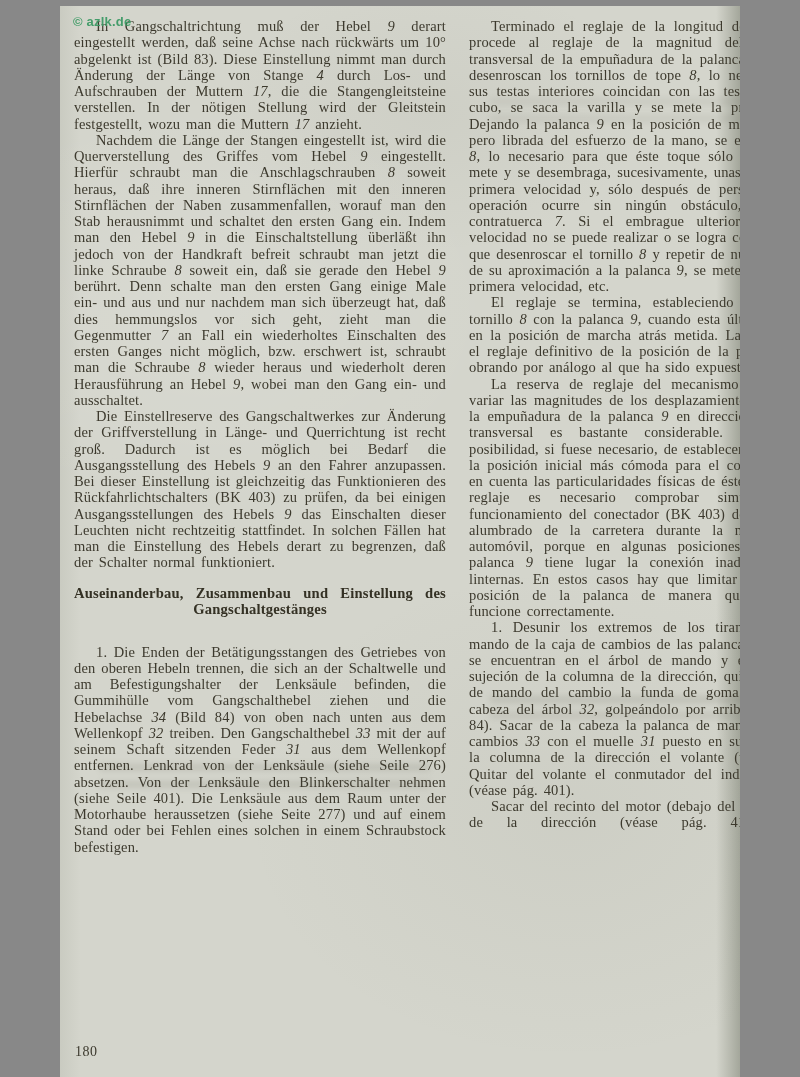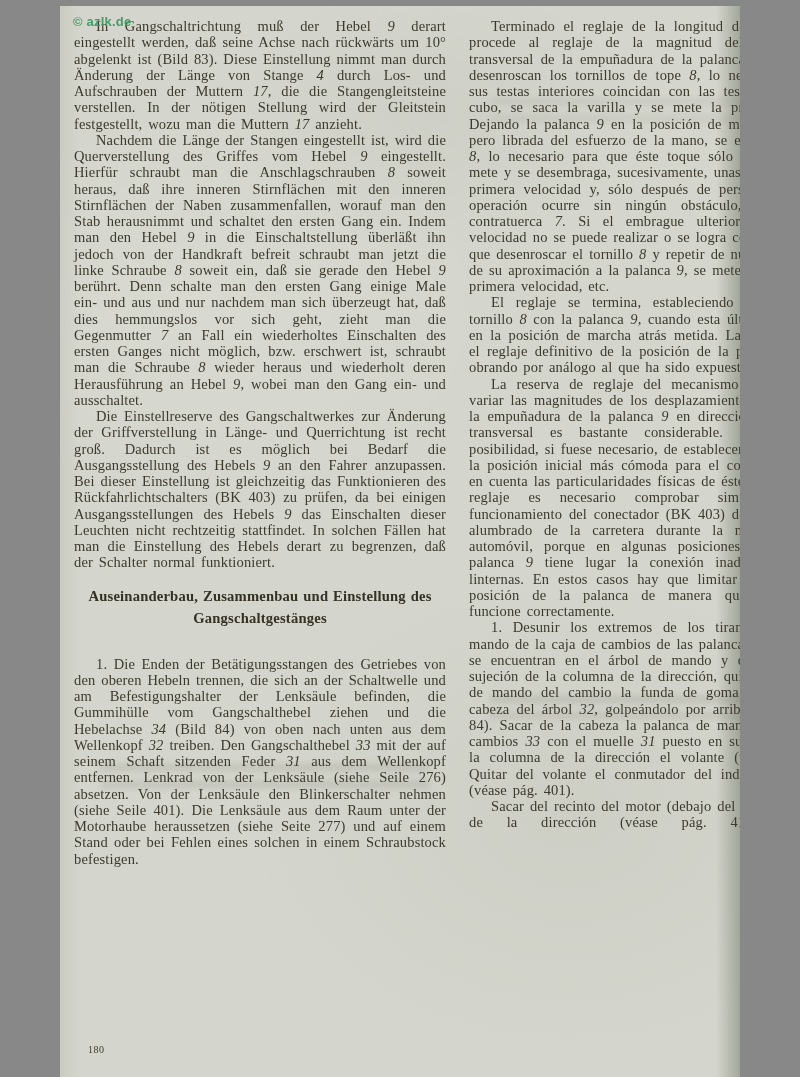--- a/index.html
+++ b/index.html
@@ -24,38 +24,38 @@
     line-height:16.25px;
     word-spacing:2px;
     letter-spacing:0.15px;
   }
   .col-left  { left:14px;  width:372px; }
   .col-right { left:409px; width:379px; }
   .para { margin:0; }
   .indent { text-indent:22px; }
   .para i { font-style:italic; }
   .col-heading {
-    font-size:14.6px; line-height:22px;
-    font-weight:bold; text-align:center; text-align-last:center;
+    font-size:14.6px; line-height:16px;
+    font-weight:bold; text-align-last:center;
     letter-spacing:0.2px; word-spacing:1px;
     color:#343124;
     margin:0;
   }
   .left-h  { margin-top:14px; margin-bottom:27px; }
   .right-h { margin-top:17px; margin-bottom:19px; }
   .justify-last { text-align-last: justify; }
   .watermark {
     position:absolute; left:13px; top:8px; z-index:6;
     font-family:"Liberation Sans","DejaVu Sans",sans-serif;
     font-weight:bold; font-size:13px; letter-spacing:0.2px;
     color:#3d9a65; opacity:0.95;
   }
   .page-number {
-    position:absolute; left:28px; top:1038px;
-    font-size:10px; letter-spacing:0.5px;
+    position:absolute; left:15px; top:1038px;
+    font-size:14px; letter-spacing:0.5px;
     color:#3c392d;
   }
   .smudge {
     position:absolute; z-index:1; pointer-events:none;
     filter:blur(3px); opacity:0.14;
     background:repeating-linear-gradient(to bottom, rgba(70,68,55,0.9) 0 7px, rgba(0,0,0,0) 7px 17px);
   }
   .smudge.s1 { left:40px;  top:758px; width:330px; height:28px; }
   .smudge.s2 { left:430px; top:690px; width:340px; height:22px; }
   .smudge.s3 { left:430px; top:92px;  width:340px; height:30px; opacity:0.08; }

